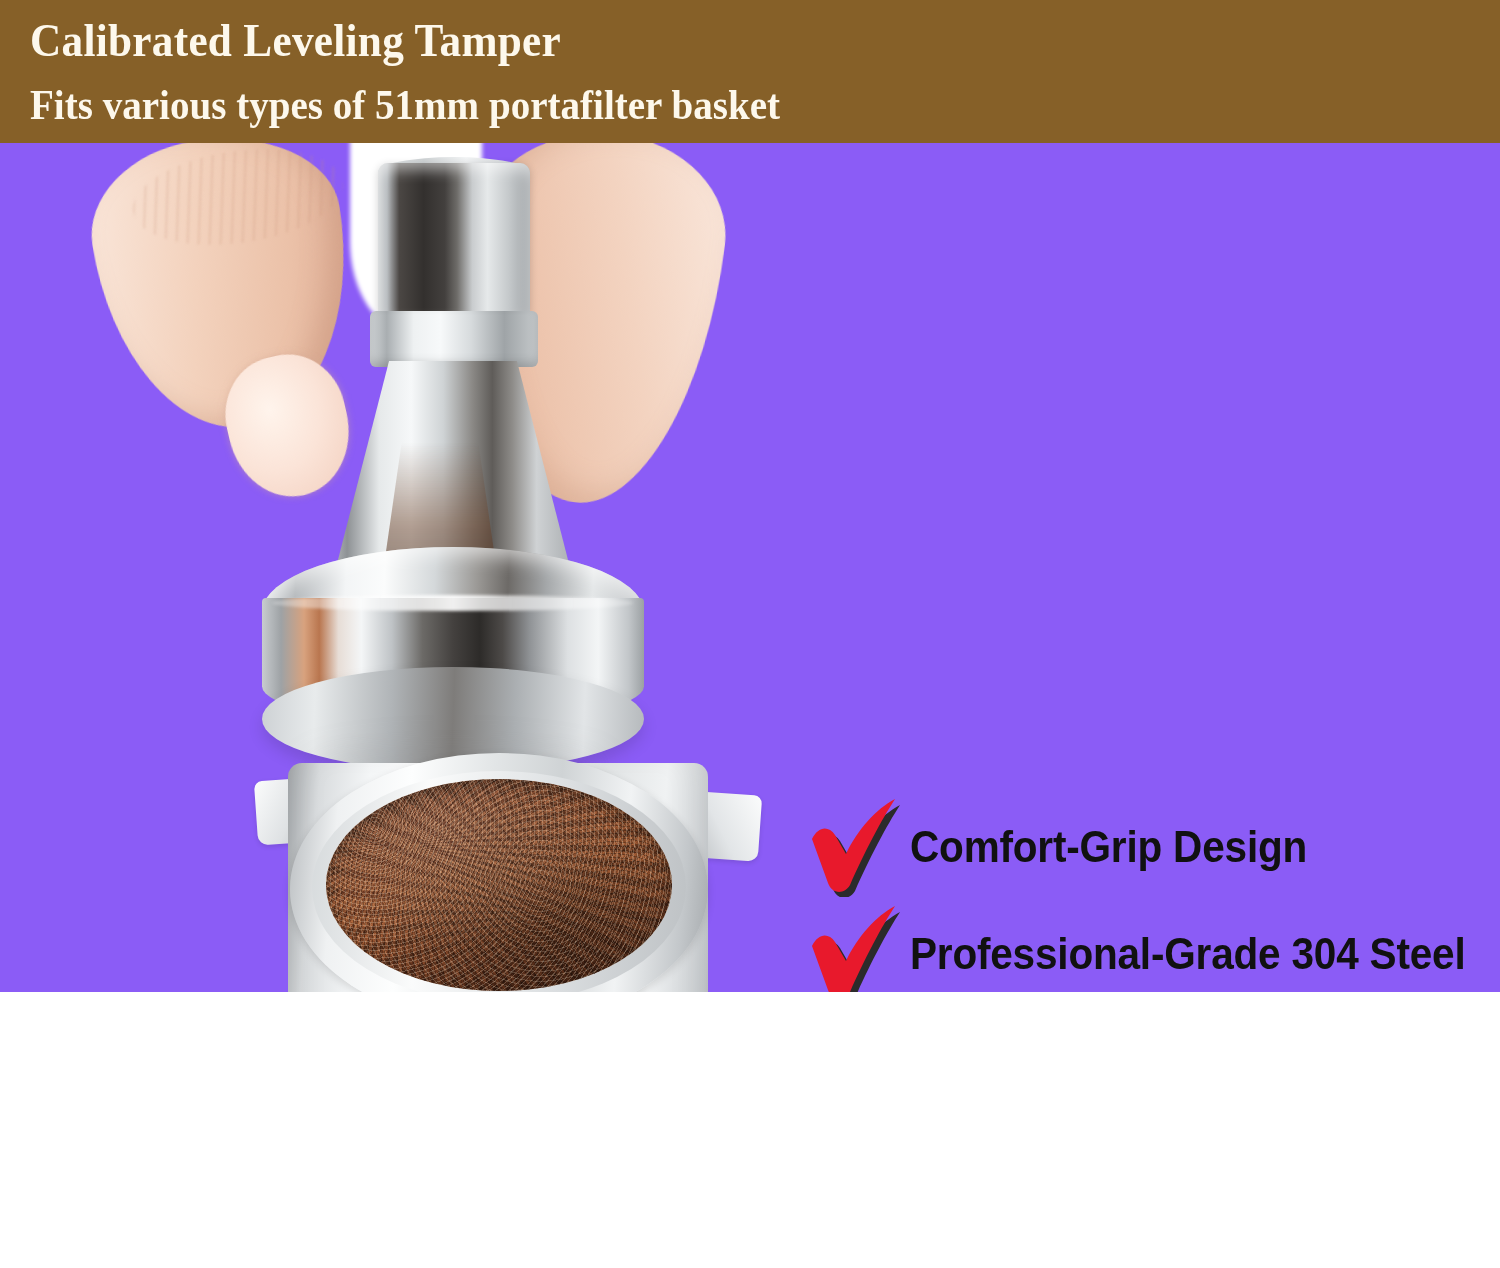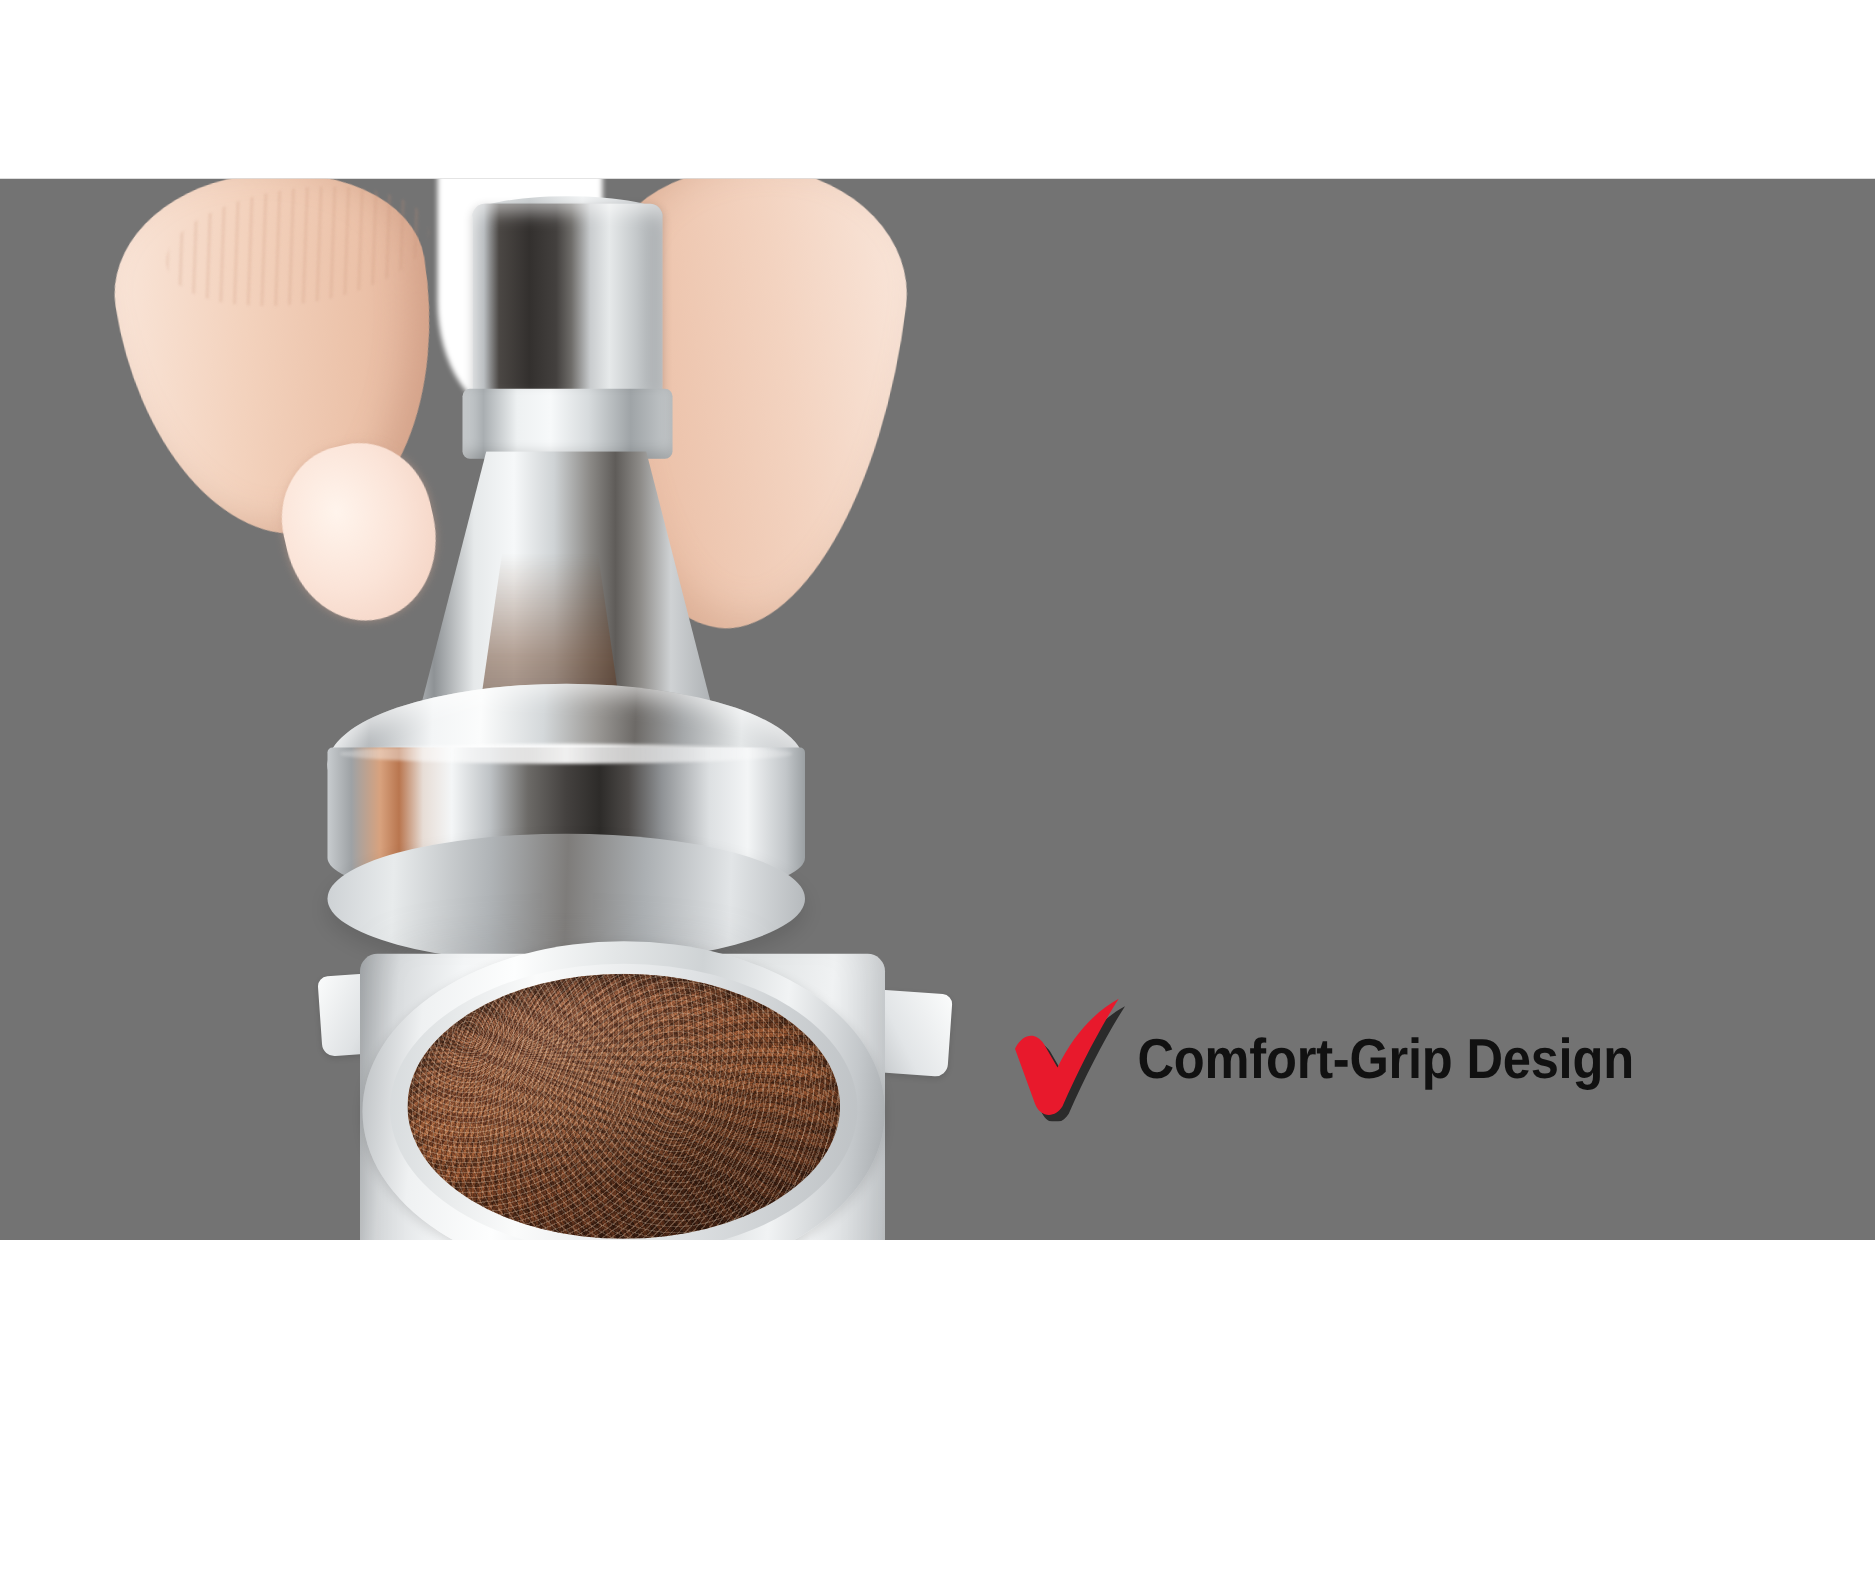--- a/index.html
+++ b/index.html
@@ -54,21 +54,21 @@
     transform-origin: left top;
     white-space: nowrap;
   }
 
   
   #photo-area {
     position: absolute;
     left: 0; top: 143px;
     width: 1500px;
     height: 849px;
-    background: #737373;
+    background: #8b5cf6;
     overflow: hidden;
     text-align: center;
   }
 
   
   .finger {
     position: absolute;
     background: linear-gradient(105deg, #f7e0d2 0%, #f2cdb7 38%, #e9bda4 70%, #dcab92 100%);
     border-radius: 50% 50% 48% 48% / 62% 62% 38% 38%;
     filter: blur(0.4px);
@@ -438,20 +438,24 @@
     transform-origin: left center;
     margin-left: 4px;
     letter-spacing: -0.2px;
   }
 </style>
 </head>
 <body>
 
 <div id="page">
 
+  <div id="header-band">
+    <div id="header-title">Calibrated Leveling Tamper</div>
+    <div id="header-subtitle">Fits various types of 51mm portafilter basket</div>
+  </div>
 
   <div id="photo-area">
 
     <div id="thumb" class="finger"></div>
     <div id="thumb-wrinkles"></div>
     <div id="thumb-nail"></div>
     <div id="index-finger" class="finger"></div>
     <div id="finger-gap"></div>
 
     <div id="tamper">
@@ -495,18 +499,27 @@
       <div class="feature-row">
         <span class="check-icon">
           <svg viewBox="0 0 104 100" xmlns="http://www.w3.org/2000/svg">
             <path d="M10 42 C16 30, 26 28, 33 38 L44 57 C56 32, 74 12, 93 2 C80 22, 62 56, 48 88 C42 98, 30 97, 26 86 Z" fill="#2b2b2b" transform="translate(5,6)"></path>
             <path d="M10 42 C16 30, 26 28, 33 38 L44 57 C56 32, 74 12, 93 2 C80 22, 62 56, 48 88 C42 98, 30 97, 26 86 Z" fill="#e8192c"></path>
           </svg>
         </span>
         <span class="feature-label">Comfort-Grip Design</span>
       </div>
 
+      <div class="feature-row">
+        <span class="check-icon">
+          <svg viewBox="0 0 104 100" xmlns="http://www.w3.org/2000/svg">
+            <path d="M10 42 C16 30, 26 28, 33 38 L44 57 C56 32, 74 12, 93 2 C80 22, 62 56, 48 88 C42 98, 30 97, 26 86 Z" fill="#2b2b2b" transform="translate(5,6)"></path>
+            <path d="M10 42 C16 30, 26 28, 33 38 L44 57 C56 32, 74 12, 93 2 C80 22, 62 56, 48 88 C42 98, 30 97, 26 86 Z" fill="#e8192c"></path>
+          </svg>
+        </span>
+        <span class="feature-label">Professional-Grade 304 Steel</span>
+      </div>
 
 
     </div>
 
   </div>
 </div>
 
 </body></html>

